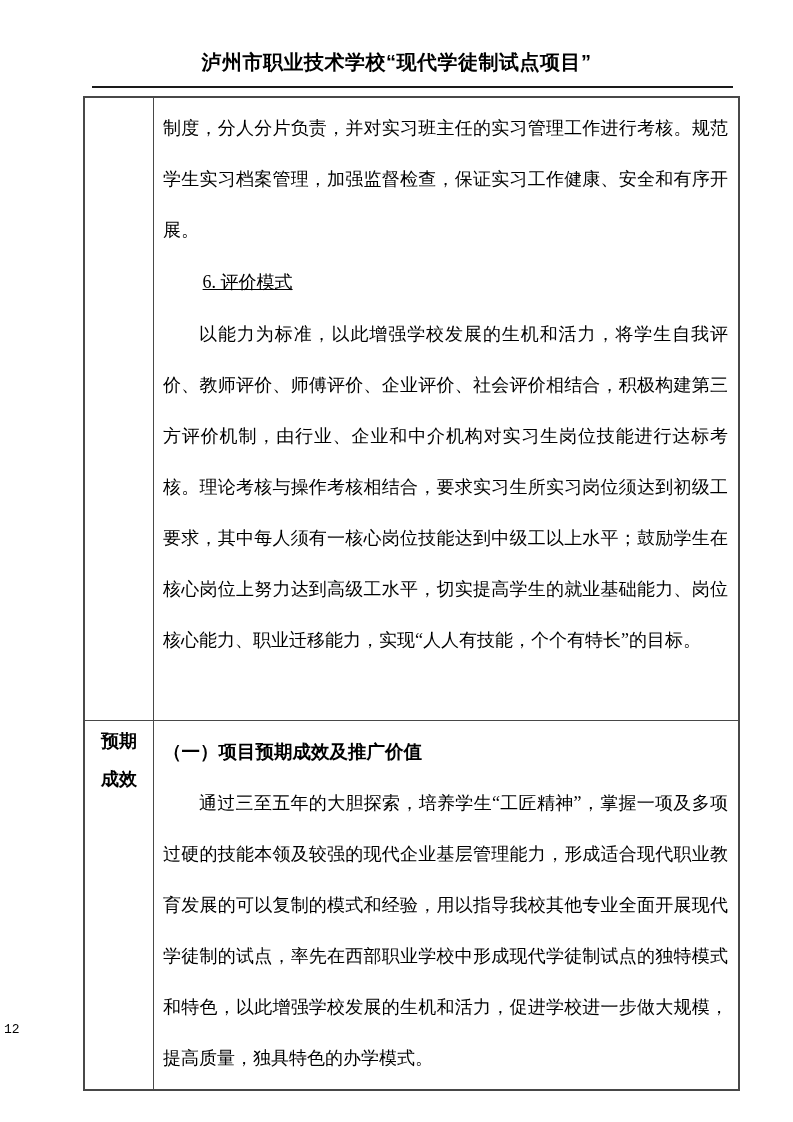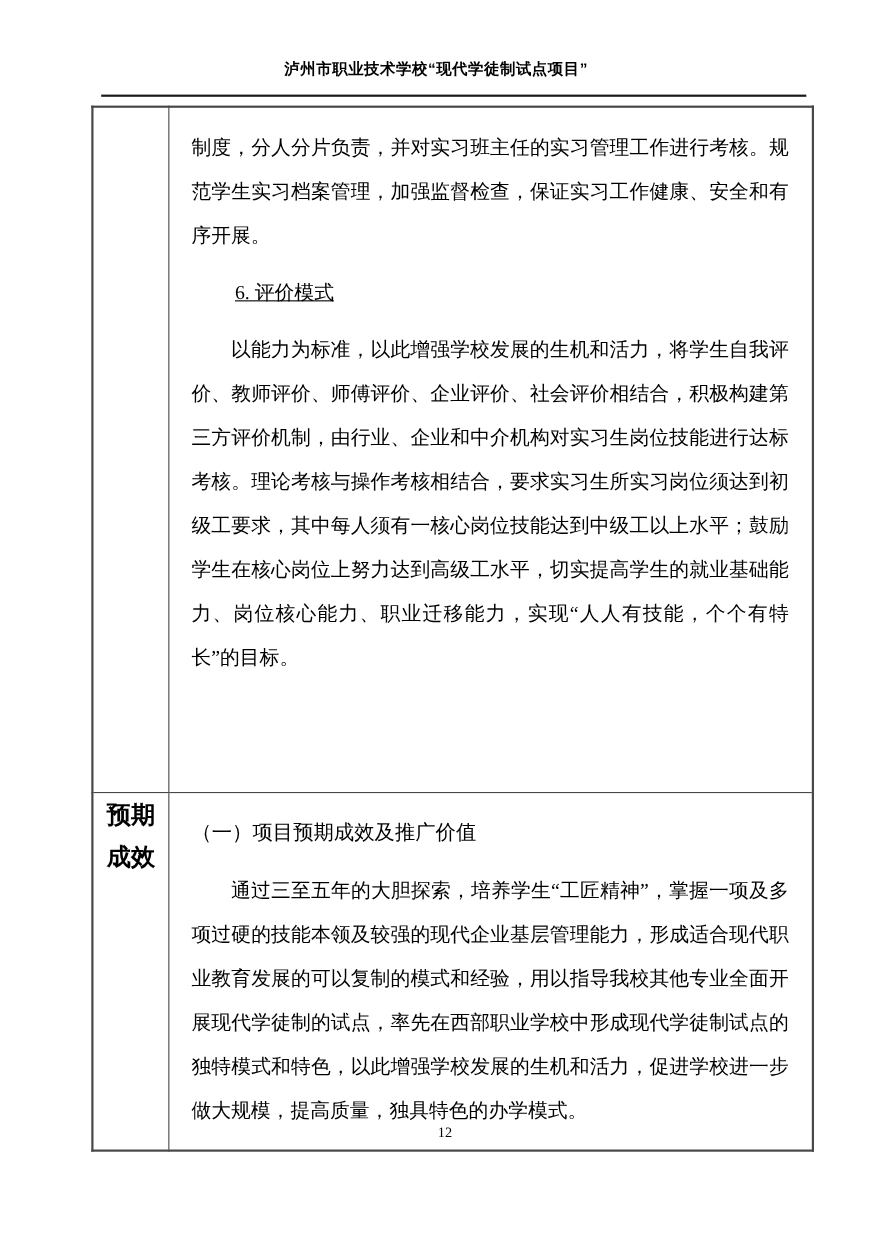--- a/index.html
+++ b/index.html
@@ -16,21 +16,21 @@
     color: #000;
   }
   .header-title {
     position: absolute;
     top: 50px;
     left: 0;
     right: 0;
     text-align: center;
     font-family: "Liberation Sans", sans-serif;
     font-weight: bold;
-    font-size: 14px;
+    font-size: 20px;
     line-height: 24px;
     letter-spacing: 0.5px;
   }
   .header-rule {
     position: absolute;
     top: 86px;
     left: 92px;
     width: 641px;
     height: 0;
     border-top: 2px solid #1a1a1a;
@@ -47,53 +47,53 @@
   table.doc-table td {
     border: 1px solid #484848;
     vertical-align: top;
   }
   td.label-cell {
     width: 66px;
     vertical-align: middle;
     text-align: center;
     font-family: "Liberation Sans", sans-serif;
     font-weight: bold;
-    font-size: 22px;
+    font-size: 18px;
   }
   td.label-cell .label-line {
     line-height: 38px;
   }
   td.content-cell {
     padding: 4px 9px 4px 8px;
   }
   .para {
-    margin: 12px;
+    margin: 1px;
     font-size: 18px;
-    line-height: 40px;
+    line-height: 51px;
     text-align: justify;
     word-break: break-all;
   }
   .para.indent { text-indent: 2em; }
   .para.subhead { text-indent: 2.2em; text-decoration: underline; }
   .para.cell-heading {
     font-family: "Liberation Sans", sans-serif;
-    font-weight: normal;
+    font-weight: bold;
     font-size: 18.5px;
     text-align: left;
   }
   .row1-cells { height: 614px; }
   .row2-cells { height: 289px; }
   .page-footer {
     position: absolute;
     top: 1022px;
-    left: 16px;
+    left: 4px;
     right: 0;
-    text-align: center;
+    text-align: left;
     font-size: 13px;
-    font-family: Liberation Serif, serif;
+    font-family: Liberation Mono, monospace;
   }
 </style>
 </head>
 <body>
 
 <div class="header-title">泸州市职业技术学校“现代学徒制试点项目”</div>
 
 <div class="header-rule"></div>
 
 <table class="doc-table">

